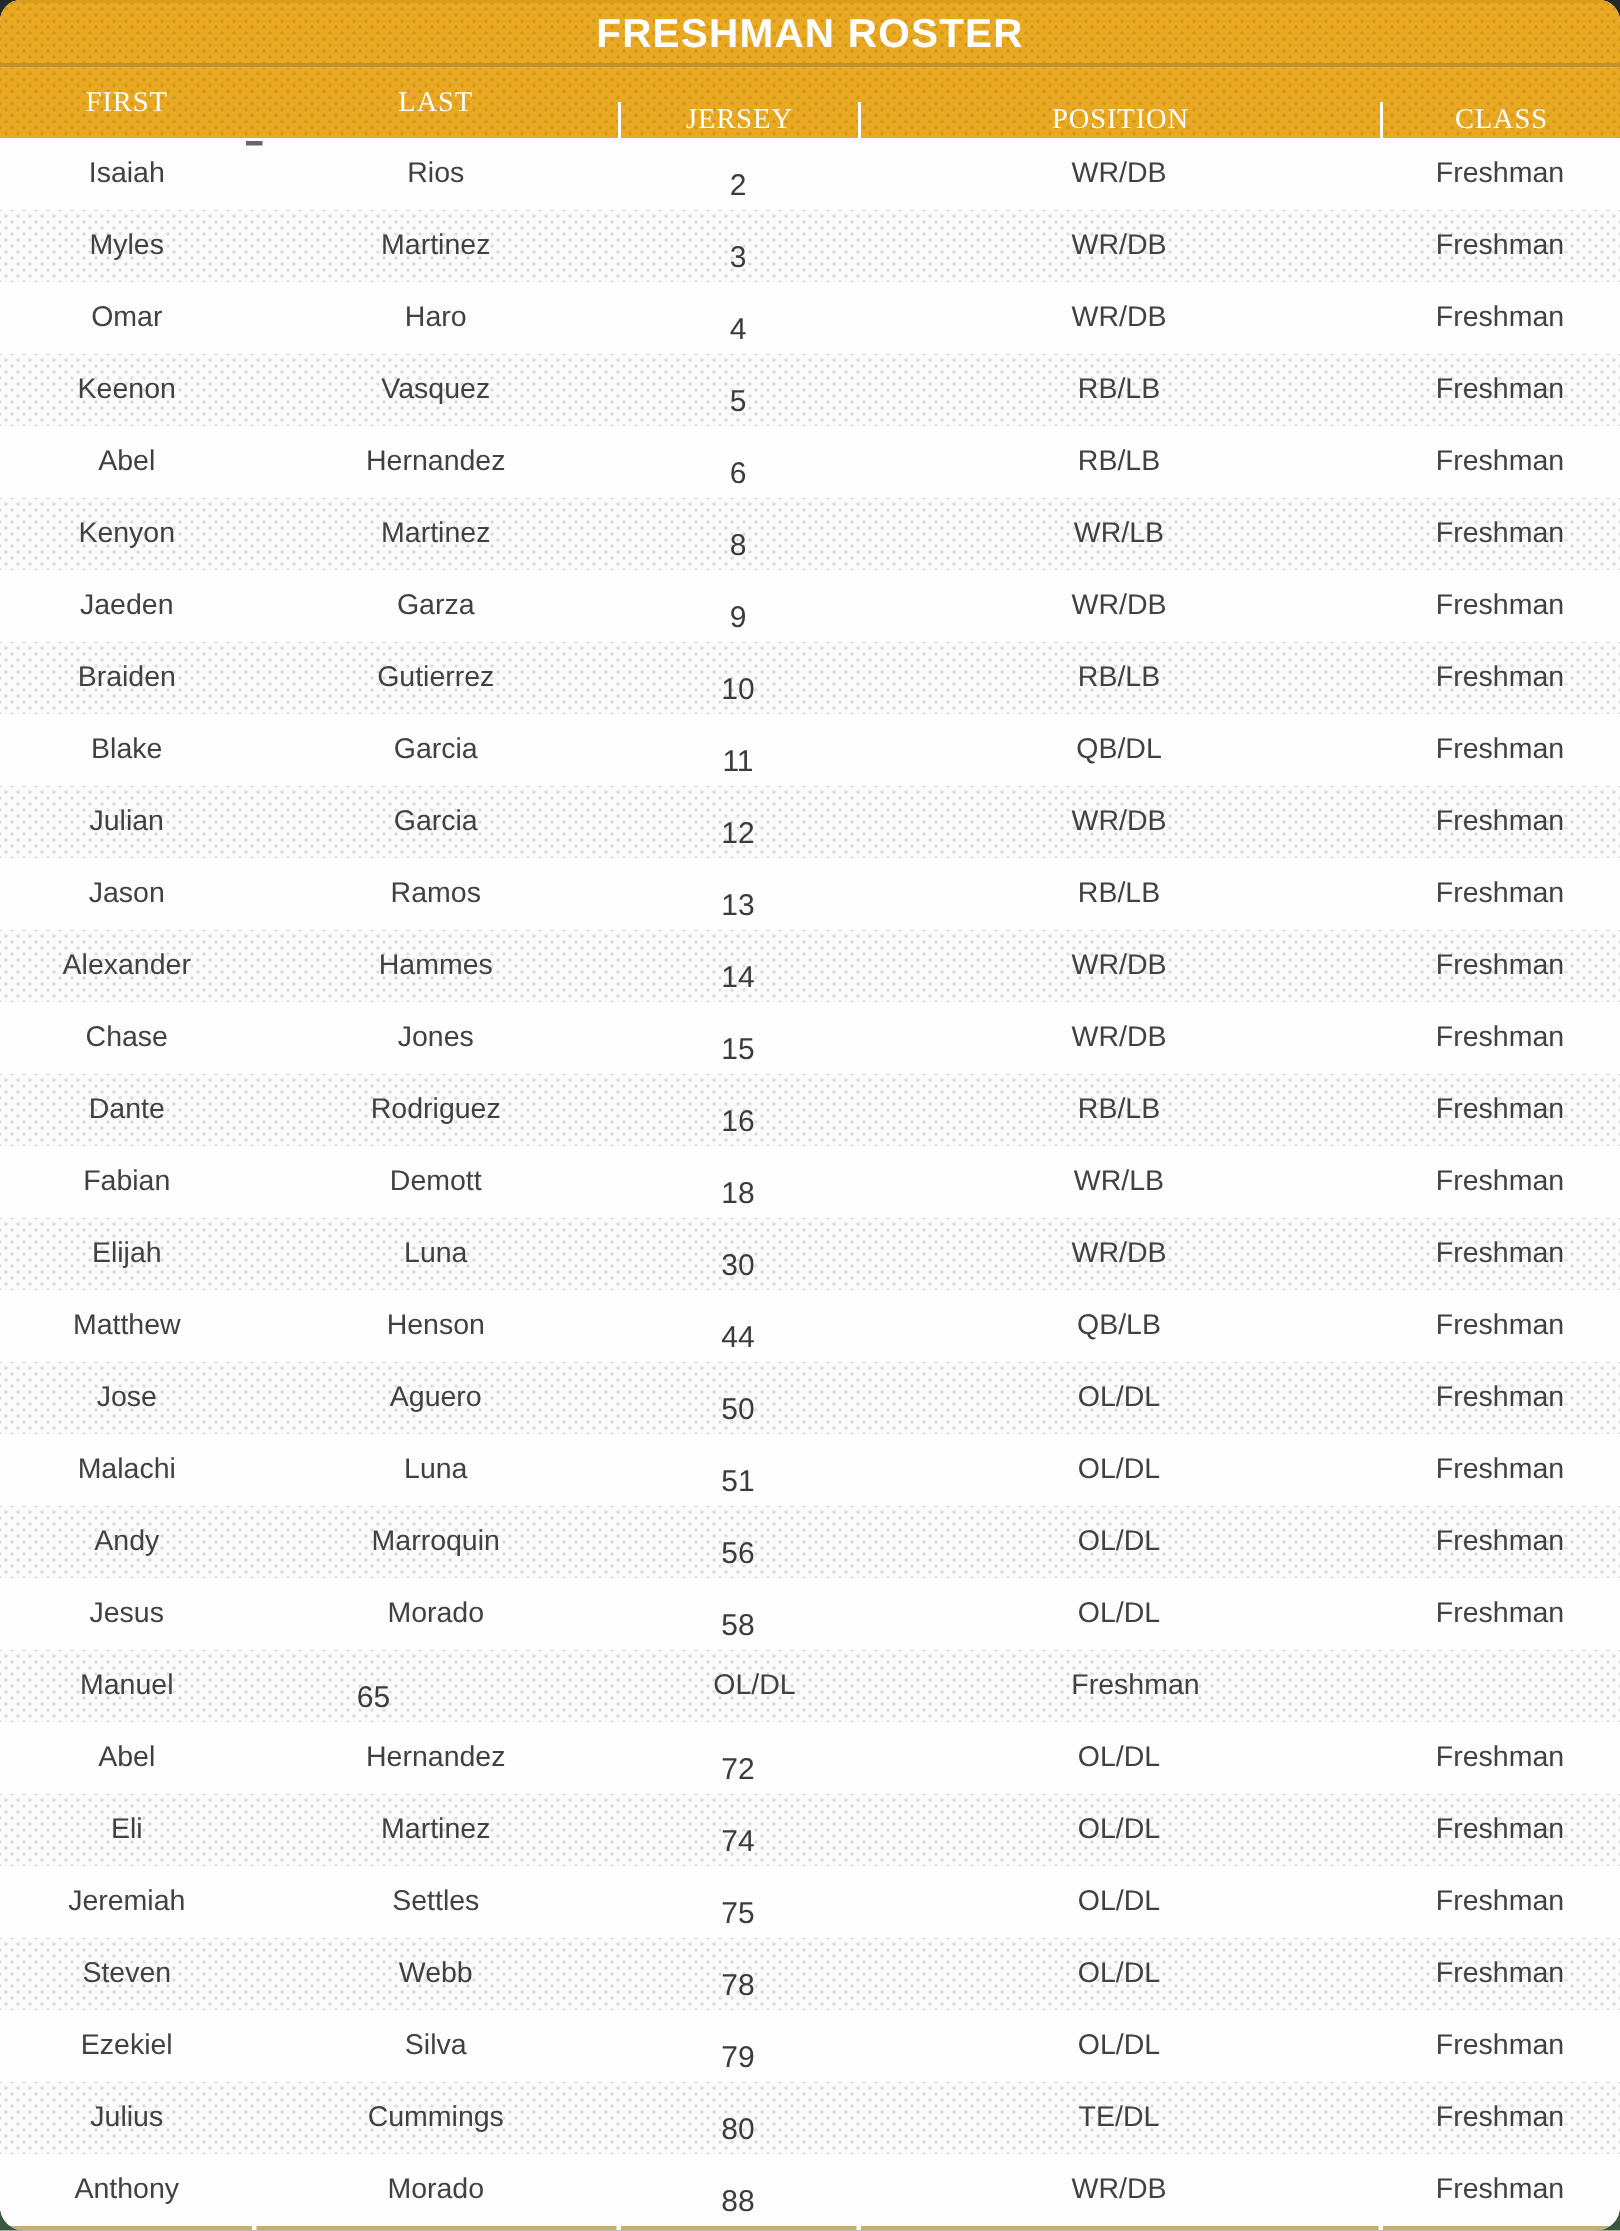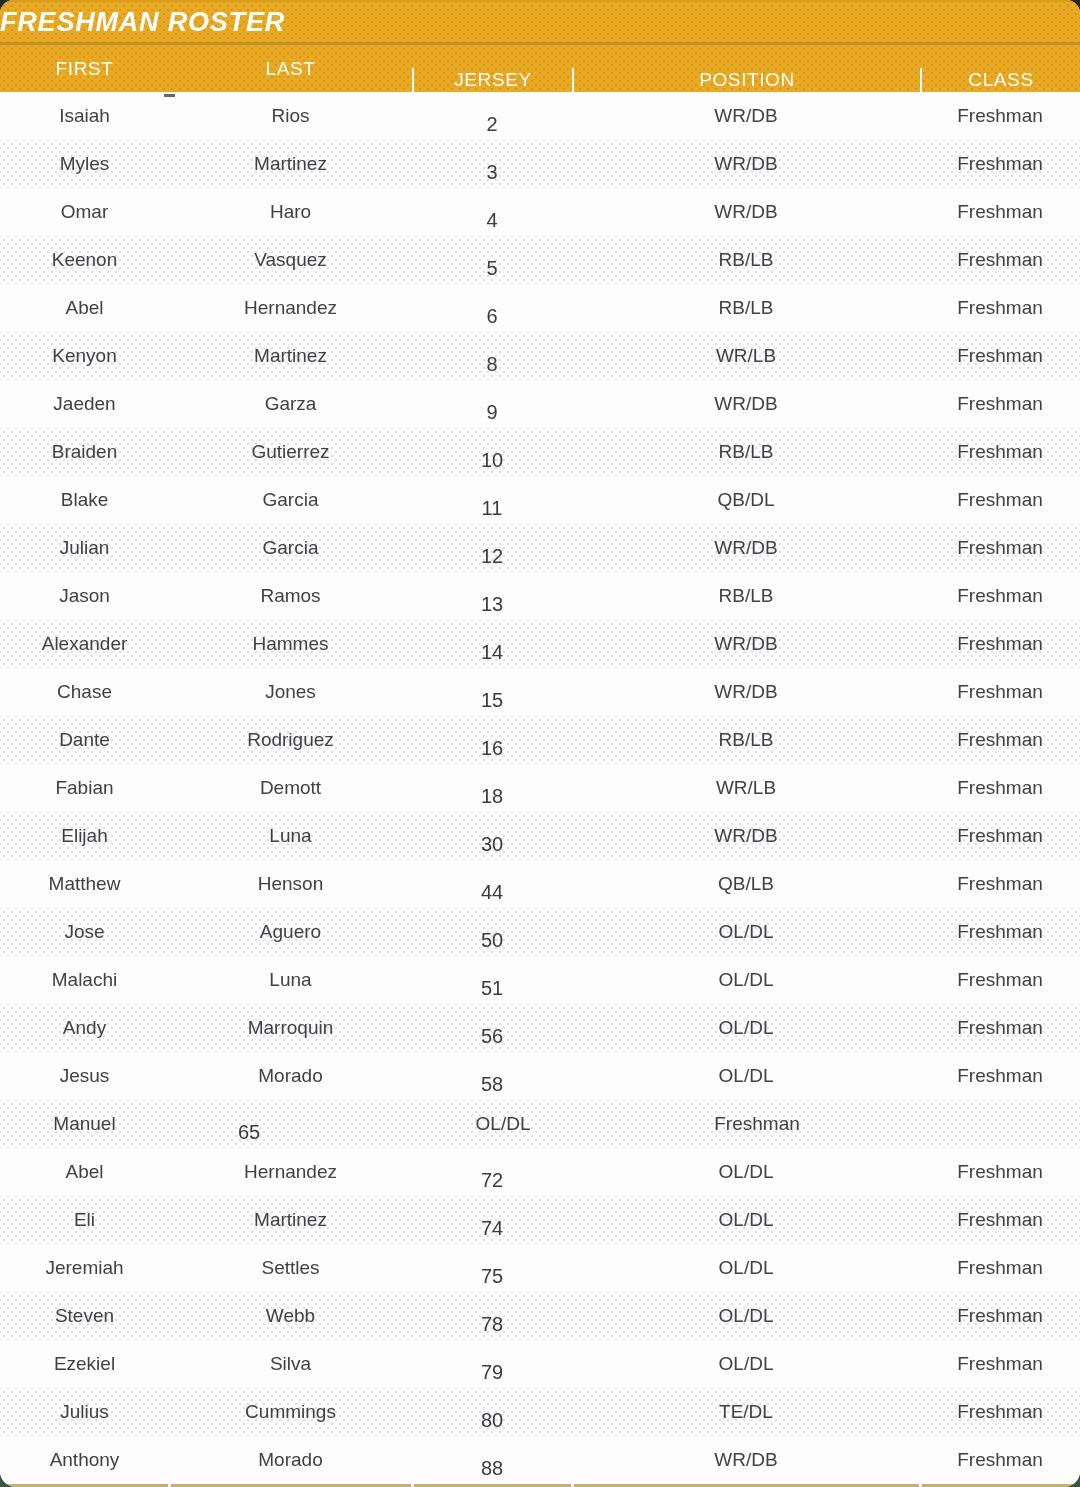--- a/index.html
+++ b/index.html
@@ -23,31 +23,32 @@
       radial-gradient(#d3981a 1px, transparent 1.3px),
       radial-gradient(#d3981a 1px, transparent 1.3px);
     background-size: 8px 8px, 8px 8px;
     background-position: 0 0, 4px 4px;
   }
   .title-bar {
     height: 45px;
     border-top: 2px solid #d89d1d;
     border-bottom: 3px solid #c2922a;
     box-sizing: border-box;
-    display: flex; align-items: center; justify-content: flex-start; font-style: italic;
+    display: flex; align-items: center; justify-content: center;
   }
   .title-bar .title {
     color: #ffffff;
     font-size: 27px;
     font-weight: bold;
     letter-spacing: 0.8px;
   }
   .header-row {
     height: 47px;
     display: flex;
+    font-family: Liberation Serif, serif;
   }
   .header-row .cell {
     display: flex; align-items: center; justify-content: center;
     color: #ffffff;
     font-size: 19px;
     letter-spacing: 0.6px;
     box-sizing: border-box;
   }
   .header-row .sep-left { border-left: 2px solid #ffffff; margin-top: 23px; }
   

